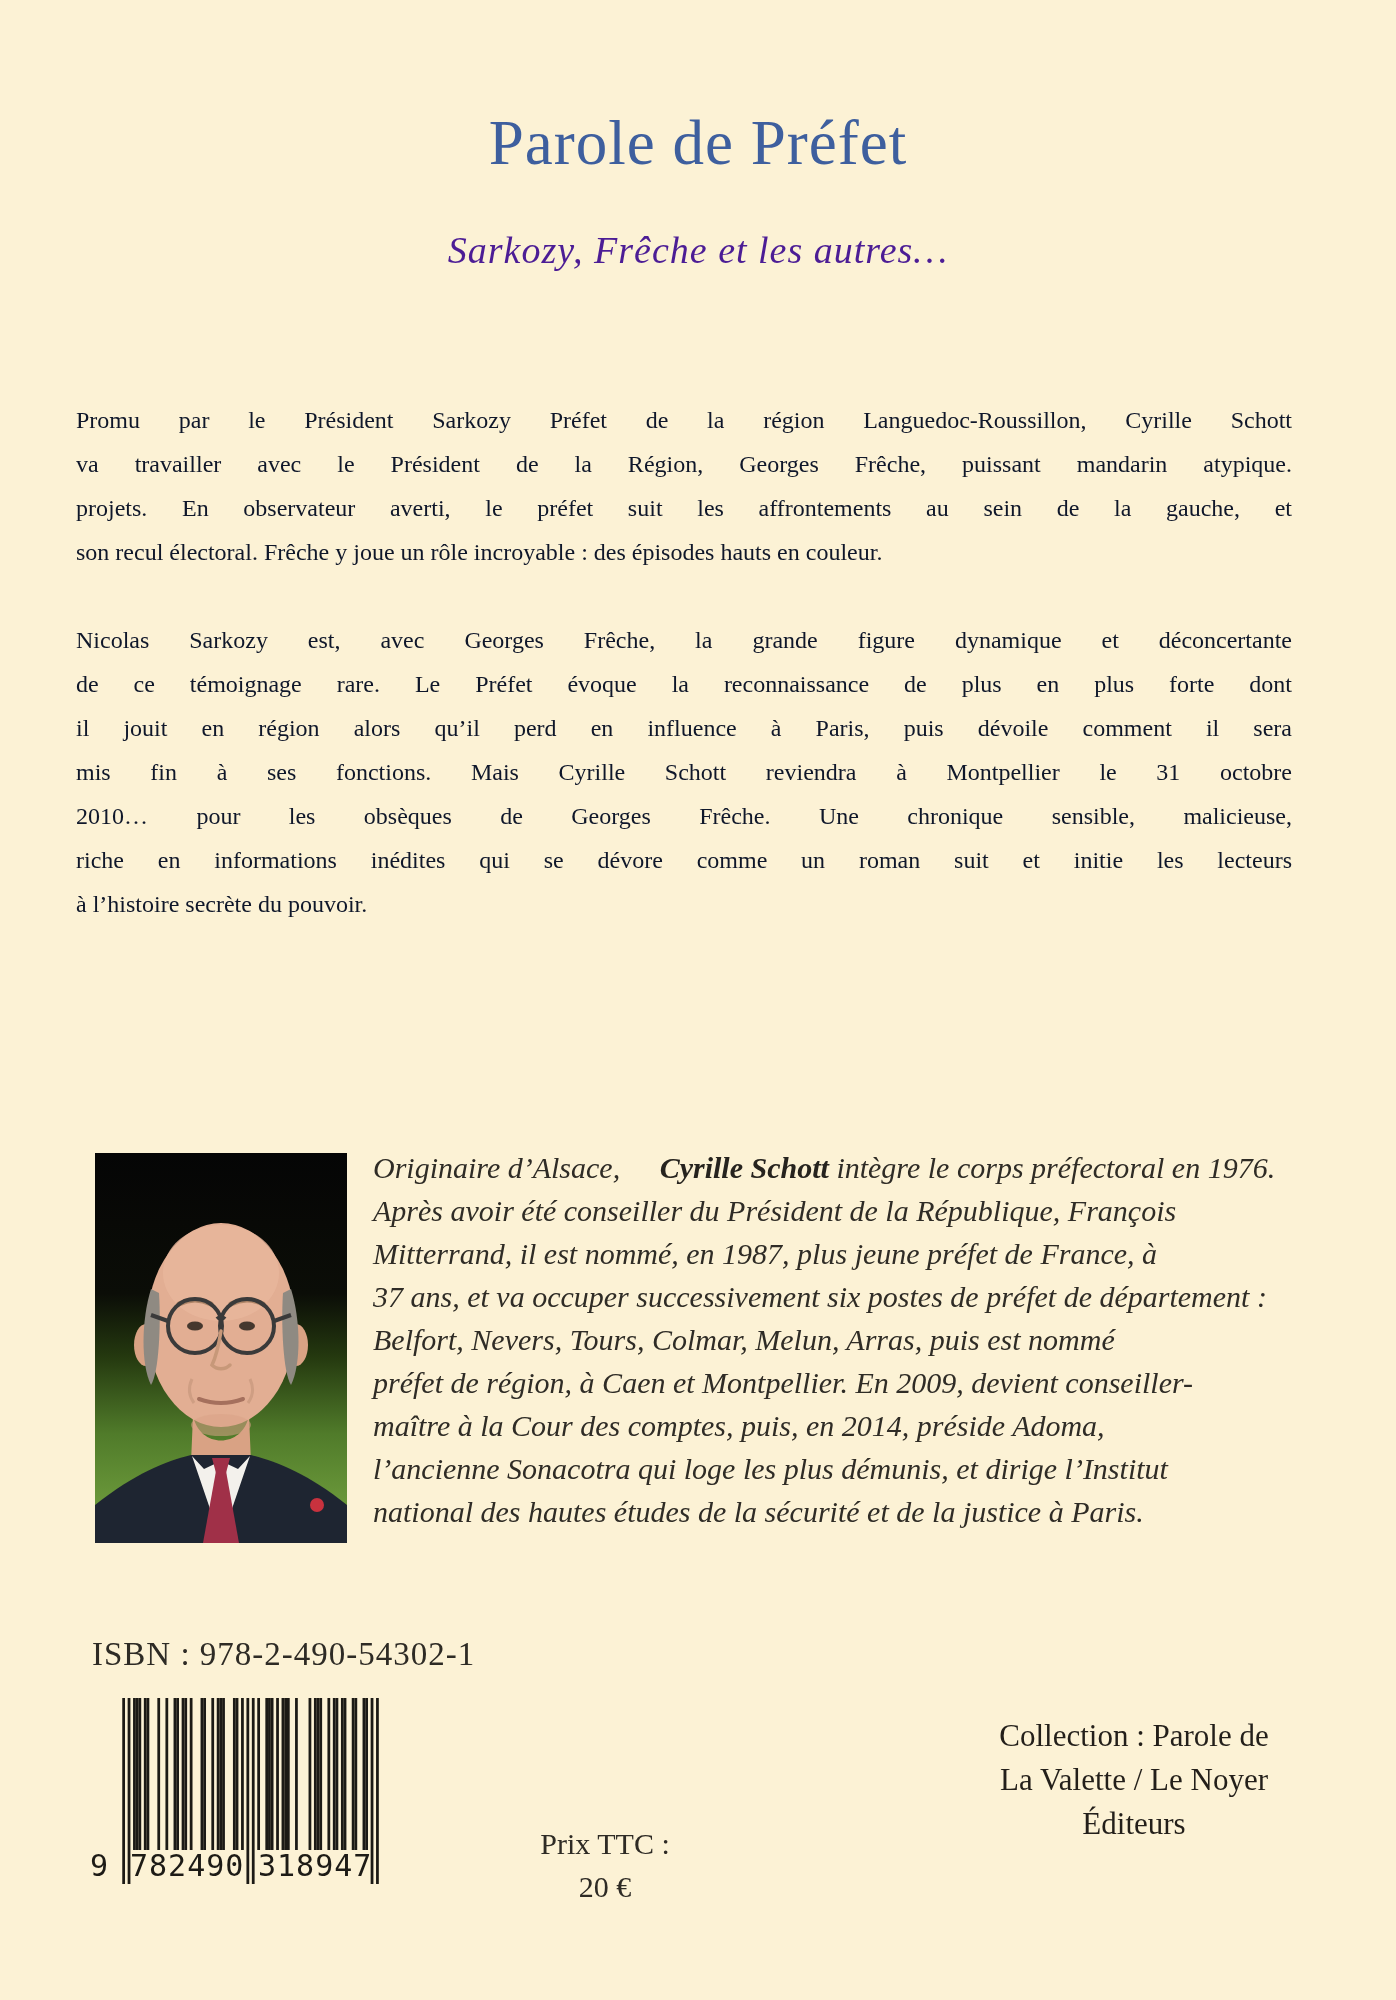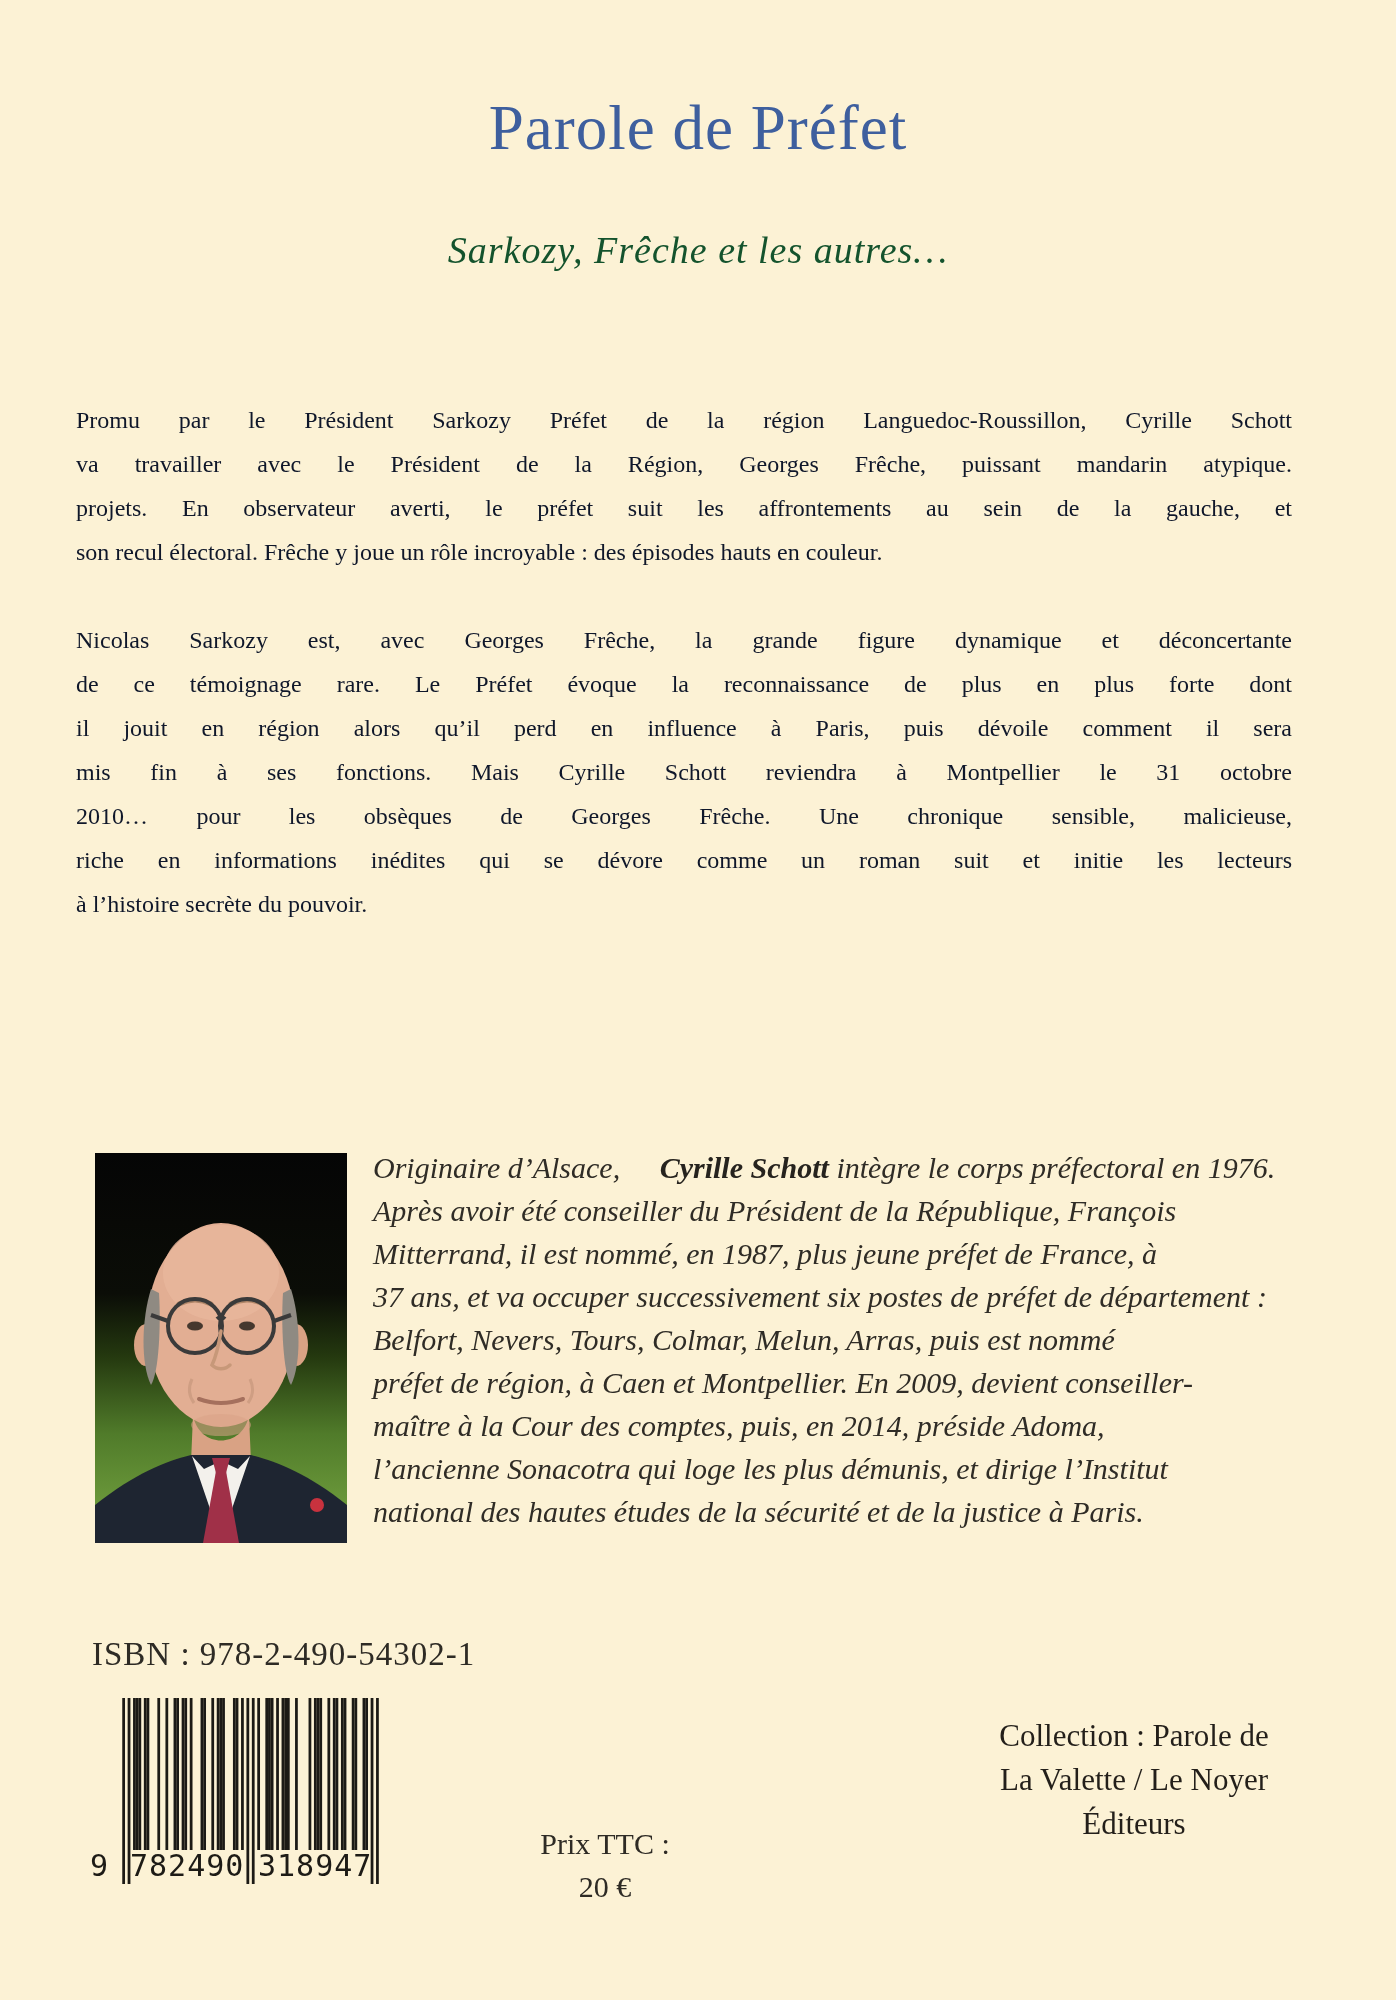--- a/index.html
+++ b/index.html
@@ -1,27 +1,27 @@
 <!DOCTYPE html>
 <html lang="fr"><head>
 <meta charset="utf-8">
 <style>
   html,body{margin:0;padding:0;background:#fcf2d5;}
   .page{
     position:relative; width:1396px; height:2000px; overflow:hidden;
     background:#fcf2d5; font-family:"Liberation Serif", serif; color:#33302a;
   }
   .title{
-    position:absolute; top:92px; left:0; right:0; margin:0;
+    position:absolute; top:92px; left:0; right:0; margin:15px;
     text-align:center; font-weight:normal; font-size:63px; letter-spacing:1px;
     color:#3e5f9e;
   }
   .subtitle{
     position:absolute; top:228px; left:0; right:0;
-    text-align:center; font-style:italic; font-size:38px; color:#14532d;
+    text-align:center; font-style:italic; font-size:38px; color:#4c1d95;
     letter-spacing:1px;
   }
   .synopsis{ position:absolute; left:76px; width:1216px; font-size:24px; line-height:44px; color:#0f172a; }
   .p1{ top:398px; }
   .p2{ top:618px; }
   .jline{ text-align:justify; text-align-last:justify; white-space:normal; }
   .jline.last{ text-align-last:left; }
   .author-photo{ position:absolute; left:95px; top:1153px; width:252px; height:390px; display:block; }
   .bio{
     position:absolute; left:373px; top:1146px; width:960px;

